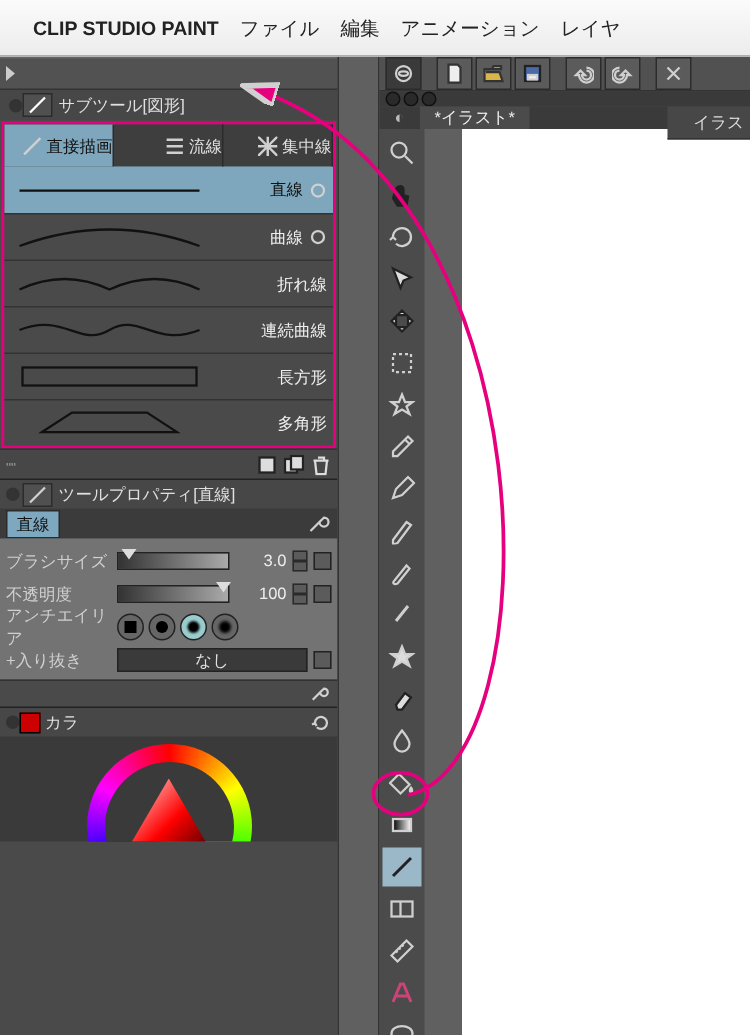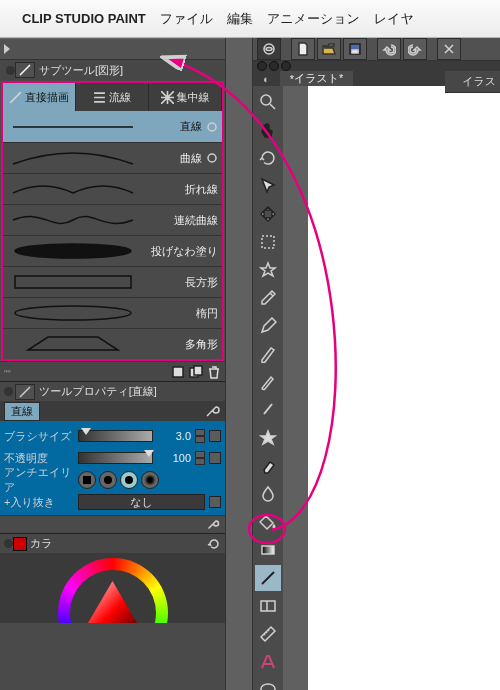--- a/index.html
+++ b/index.html
@@ -11,38 +11,38 @@
   .below-menu{display:flex;height:668px;}
   .left-col{width:225px;display:flex;flex-direction:column;background:#4a4a4a;}
   .grey-bar{height:22px;background:#525252;border-top:1px solid #666;border-bottom:1px solid #333;display:flex;align-items:center;padding:0 4px;gap:6px;}
   .grey-bar .arrow{width:0;height:0;border-top:5px solid transparent;border-bottom:5px solid transparent;border-left:6px solid #ccc;}
   .lil-dot{width:9px;height:9px;border-radius:50%;background:#333;display:inline-block;}
   .subtool-head{height:20px;background:#474747;display:flex;align-items:center;padding:0 6px;color:#e0e0e0;}
   .st-icon{width:20px;height:16px;border:1px solid #2b2b2b;margin-right:4px;display:flex;align-items:center;justify-content:center;background:#505050;}
   .st-icon svg{width:12px;height:12px;}
   .subtool-box{border:2px solid #e6007e;margin:1px 1px 0 1px;}
   .tabs{display:flex;height:28px;background:#3e3e3e;}
-  .tab{flex:1;display:flex;align-items:center;justify-content:center;gap:3px;border-right:1px solid #2b2b2b;color:#e0e0e0;}
+  .tab{flex:1;display:flex;align-items:center;justify-content:flex-end;gap:3px;border-right:1px solid #2b2b2b;color:#e0e0e0;}
   .tab.active{background:#7ea7bd;color:#111;}
   .tab .ticon{width:13px;height:13px;}
   .tool-list{background:#4a4a4a;}
   .trow{height:31px;display:flex;align-items:center;border-top:1px solid #333;}
   .trow:first-child{border-top:none;}
   .trow.active{background:#7ea7bd;}
   .swatch{width:140px;height:100%;display:flex;align-items:center;justify-content:center;}
   .tlabel{flex:1;text-align:right;padding-right:4px;color:#eee;}
   .trow.active .tlabel{color:#111;}
   .tgear{width:12px;height:12px;margin-right:4px;}
   .subtool-footer{height:20px;display:flex;align-items:center;justify-content:flex-end;gap:4px;padding:0 4px;background:#474747;border-top:1px solid #333;}
   .ficon{width:14px;height:14px;}
   .prop-head{height:20px;background:#474747;display:flex;align-items:center;padding:0 4px;border-top:1px solid #222;}
   .prop-head .st-icon{margin-left:2px;}
   .prop-bar{height:20px;background:#3b3b3b;display:flex;align-items:center;padding:0 4px;justify-content:space-between;}
   .prop-bar .namebox{background:#7ea7c0;color:#111;padding:1px 6px;border:1px solid #2b2b2b;}
-  .props{background:#0369a1;padding:4px 4px 2px 4px;}
+  .props{background:#737373;padding:4px 4px 2px 4px;}
   .prow{display:flex;align-items:center;height:22px;gap:4px;}
   .plab{width:70px;color:#d0d0d0;font-size:11px;}
   .pslider{flex:1;height:12px;background:linear-gradient(to right,#333,#aaa);border:1px solid #222;position:relative;}
   .pslider .tri{position:absolute;right:-2px;top:-3px;width:0;height:0;border-left:5px solid transparent;border-right:5px solid transparent;border-top:7px solid #ddd;}
   .pval{width:34px;text-align:right;color:#eee;}
   .pstep{width:10px;height:14px;display:flex;flex-direction:column;}
   .pstep div{flex:1;background:#5b5b5b;border:1px solid #2a2a2a;}
   .pbox{width:12px;height:12px;border:1px solid #222;background:#5b5b5b;}
   .aa-opts{display:flex;gap:3px;}
   .aa{width:18px;height:18px;border-radius:50%;border:1px solid #222;background:#666;display:flex;align-items:center;justify-content:center;}
@@ -167,40 +167,24 @@
           <div class="swatch">
               <svg viewBox="0 0 130 20" width="130" height="20">
                 <path d="M5 10 C 35 -2 45 22 65 10 C 85 -2 95 22 125 10" stroke="#111"></path>
               </svg>
             </div>
           <div class="tlabel">連続曲線</div>
         </div>
         <div class="trow">
           <div class="swatch">
               <svg viewBox="0 0 130 20" width="130" height="20">
-                <ellipse cx="65" cy="10" rx="58" ry="7" fill="#111" stroke="#111"></ellipse>
-              </svg>
-            </div>
-          <div class="tlabel">投げなわ塗り</div>
-        </div>
-        <div class="trow">
-          <div class="swatch">
-              <svg viewBox="0 0 130 20" width="130" height="20">
                 <rect x="7" y="4" width="116" height="12" stroke="#111"></rect>
               </svg>
             </div>
           <div class="tlabel">長方形</div>
-        </div>
-        <div class="trow">
-          <div class="swatch">
-              <svg viewBox="0 0 130 20" width="130" height="20">
-                <ellipse cx="65" cy="10" rx="58" ry="7" stroke="#111"></ellipse>
-              </svg>
-            </div>
-          <div class="tlabel">楕円</div>
         </div>
         <div class="trow">
           <div class="swatch">
               <svg viewBox="0 0 130 20" width="130" height="20">
                 <path d="M20 16 L40 3 L90 3 L110 16 Z" stroke="#111"></path>
               </svg>
             </div>
           <div class="tlabel">多角形</div>
         </div>
       </div>

